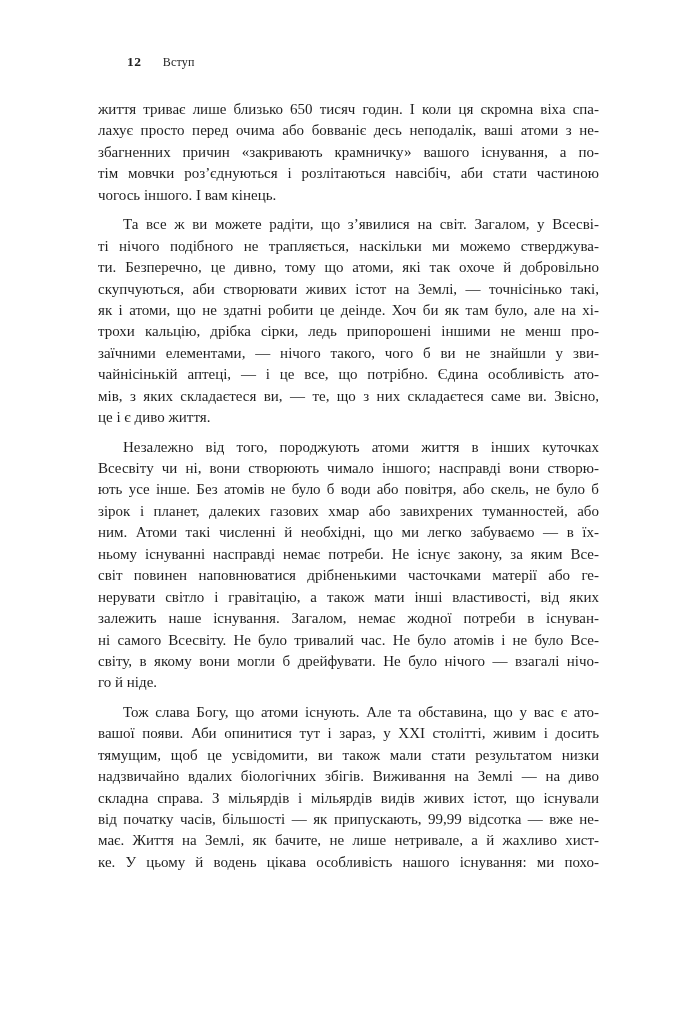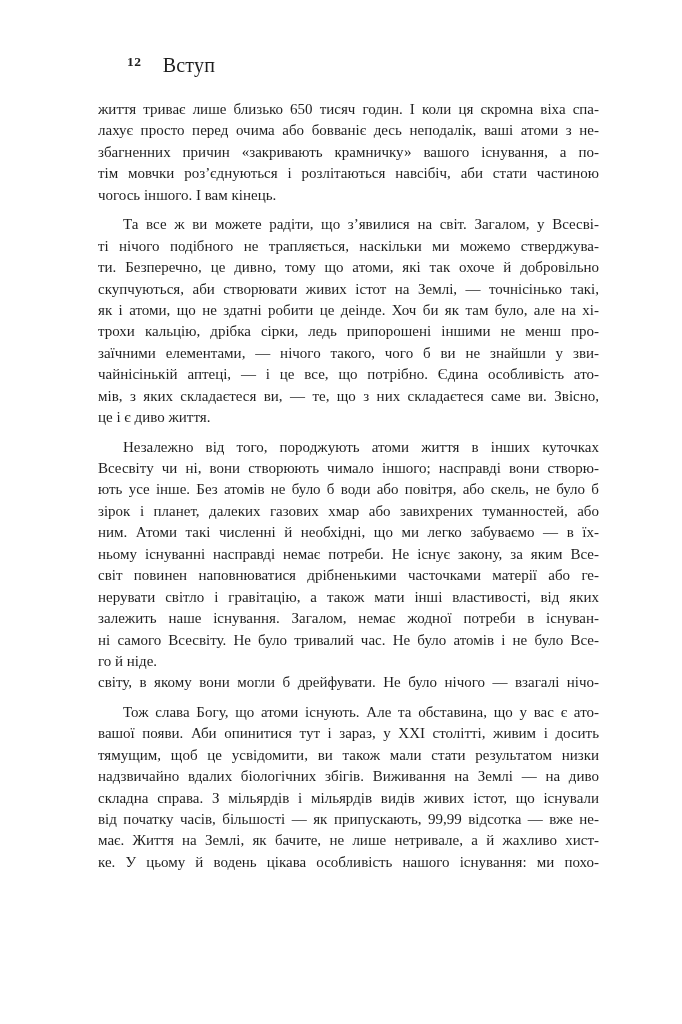--- a/index.html
+++ b/index.html
@@ -14,30 +14,30 @@
     background: #ffffff;
     overflow: hidden;
     font-family: "Liberation Serif", "DejaVu Serif", serif;
     color: #1f1f1f;
   }
   .running-head {
     position: absolute;
     top: 54px;
     left: 127px;
     display: flex;
-    align-items: flex-start;
+    align-items: flex-end;
     gap: 21px;
   }
   .page-number {
     font-size: 13.5px;
     font-weight: 700;
     letter-spacing: 0.6px;
   }
   .section-title {
-    font-size: 20px;
+    font-size: 12px;
     letter-spacing: 0.2px;
   }
   .body-text {
     position: absolute;
     top: 91px;
     left: 90px;
     width: 517px;
     font-size: 15px;
     line-height: 21.45px;
   }
@@ -93,22 +93,22 @@
         <div class="text-line indented">Незалежно від того, породжують атоми життя в інших куточках</div>
         <div class="text-line">Всесвіту чи ні, вони створюють чимало іншого; насправді вони створю-</div>
         <div class="text-line">ють усе інше. Без атомів не було б води або повітря, або скель, не було б</div>
         <div class="text-line">зірок і планет, далеких газових хмар або завихрених туманностей, або</div>
         <div class="text-line">ним. Атоми такі численні й необхідні, що ми легко забуваємо — в їх-</div>
         <div class="text-line">ньому існуванні насправді немає потреби. Не існує закону, за яким Все-</div>
         <div class="text-line">світ повинен наповнюватися дрібненькими часточками матерії або ге-</div>
         <div class="text-line">нерувати світло і гравітацію, а також мати інші властивості, від яких</div>
         <div class="text-line">залежить наше існування. Загалом, немає жодної потреби в існуван-</div>
         <div class="text-line">ні самого Всесвіту. Не було тривалий час. Не було атомів і не було Все-</div>
+        <div class="text-line">світу, в якому вони могли б дрейфувати. Не було нічого — взагалі нічо-</div>
         <div class="text-line para-end">го й ніде.</div>
-        <div class="text-line">світу, в якому вони могли б дрейфувати. Не було нічого — взагалі нічо-</div>
       </div>
       <div class="paragraph">
         <div class="text-line indented">Тож слава Богу, що атоми існують. Але та обставина, що у вас є ато-</div>
         <div class="text-line">вашої появи. Аби опинитися тут і зараз, у XXI столітті, живим і досить</div>
         <div class="text-line">тямущим, щоб це усвідомити, ви також мали стати результатом низки</div>
         <div class="text-line">надзвичайно вдалих біологічних збігів. Виживання на Землі — на диво</div>
         <div class="text-line">складна справа. З мільярдів і мільярдів видів живих істот, що існували</div>
         <div class="text-line">від початку часів, більшості — як припускають, 99,99 відсотка — вже не-</div>
         <div class="text-line">має. Життя на Землі, як бачите, не лише нетривале, а й жахливо хист-</div>
         <div class="text-line">ке. У цьому й водень цікава особливість нашого існування: ми похо-</div>

